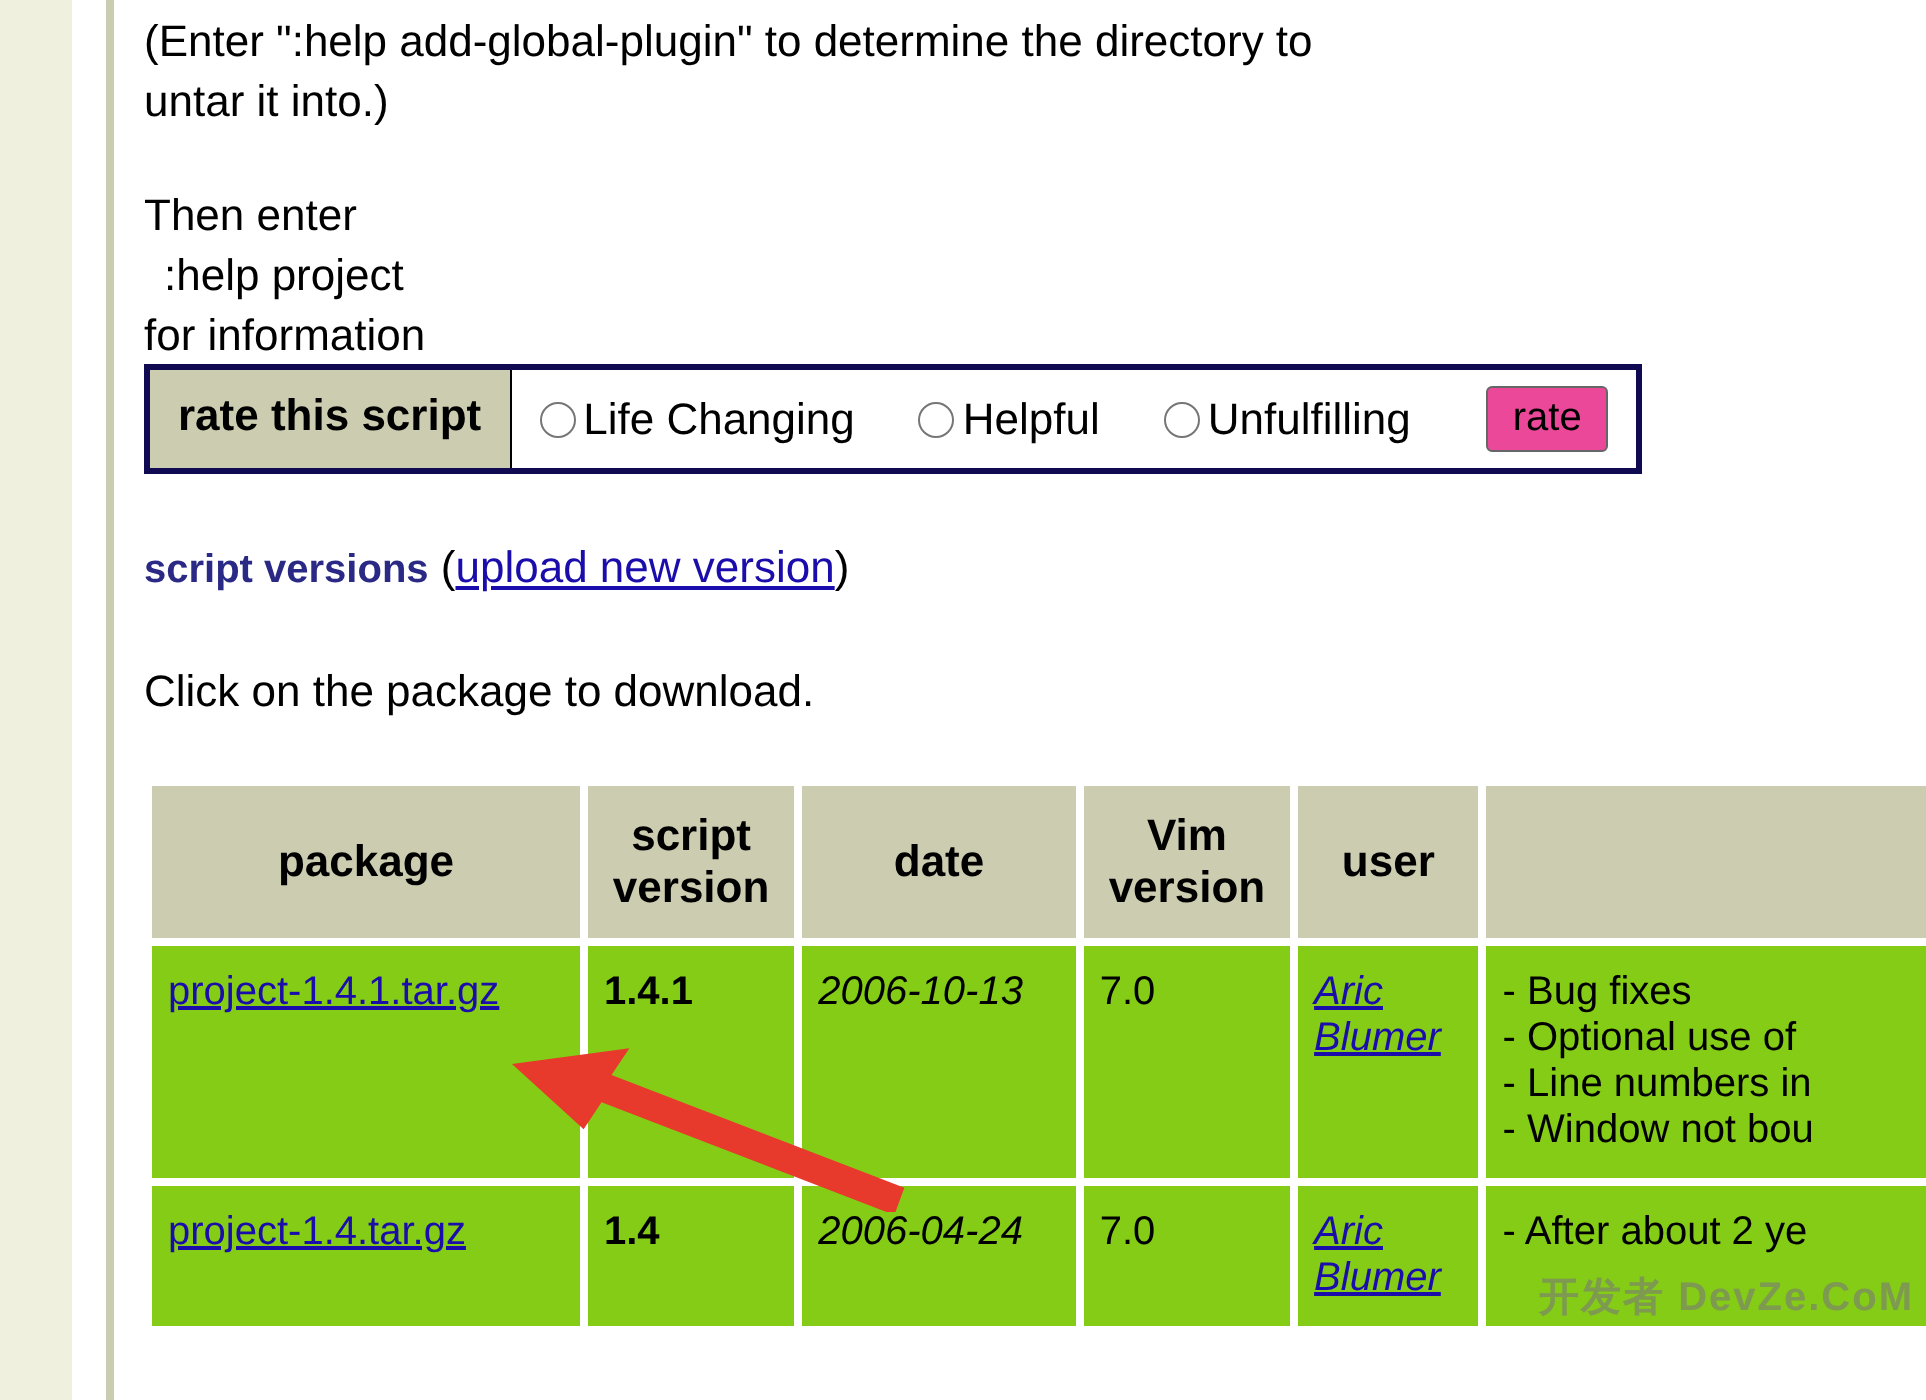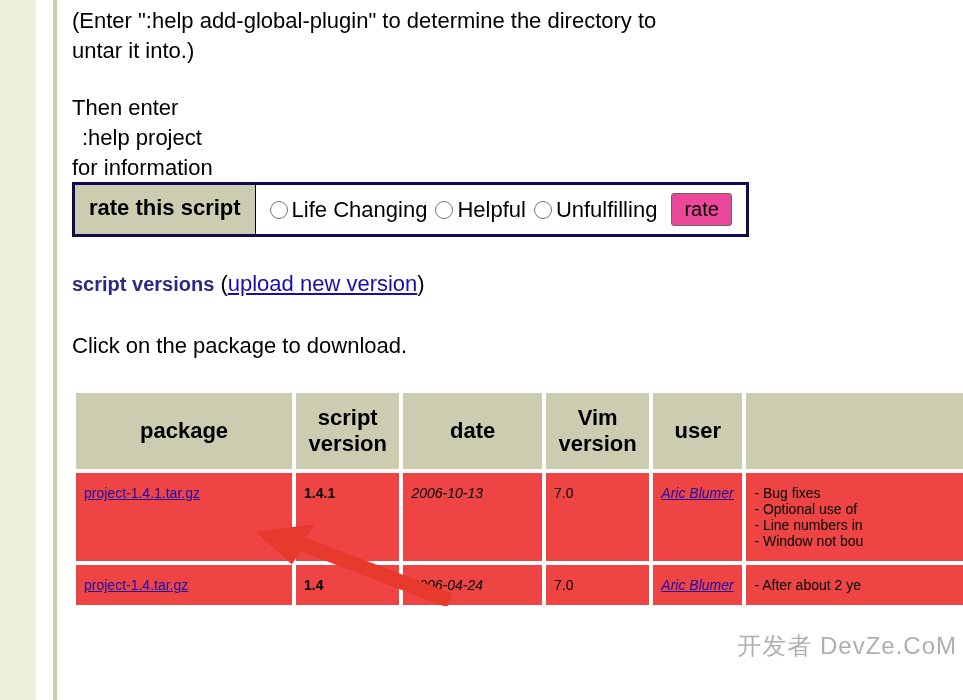--- a/index.html
+++ b/index.html
@@ -52,21 +52,21 @@
       background: #ccccb0;
       padding: 10px 14px;
       font-weight: 700;
       font-size: 22px;
       border-right: 1px solid #000;
     }
     .rate-options-cell {
       padding: 8px 14px;
       display: flex;
       align-items: center;
-      gap: 8px;
+      gap: 32px;
       font-size: 22px;
     }
     .rate-options-cell label {
       display: flex;
       align-items: center;
       gap: 4px;
     }
     .rate-options-cell input[type="radio"] {
       width: 18px;
       height: 18px;
@@ -104,23 +104,23 @@
     }
     table.downloads th {
       background: #ccccb0;
       font-weight: 700;
       padding: 12px 10px;
       font-size: 22px;
       text-align: center;
       vertical-align: middle;
     }
     table.downloads td {
-      background: #ef4444;
+      background: #84cc16;
       padding: 12px 8px;
-      font-size: 14px;
+      font-size: 20px;
       vertical-align: top;
     }
     .col-version { font-weight: 700; }
     .col-date { font-style: italic; }
     .user-link { font-style: italic; color: #1a0dab; }
     .release ul {
       list-style: none;
       padding: 0;
       margin: 0;
       white-space: nowrap;
@@ -134,24 +134,25 @@
       left: 250px;
       top: 516px;
       width: 220px;
       height: 90px;
       pointer-events: none;
     }
     .watermark {
       position: absolute;
       right: 6px;
       bottom: 38px;
-      font-size: 24px;
+      font-size: 20px;
       color: rgba(120,120,120,0.6);
       font-family: "Arial Black", Arial, sans-serif;
       letter-spacing: 1px;
+      font-weight: bold;
     }
   </style>
 </head>
 <body>
 
 <div class="sidebar-gap"></div>
 <div class="sidebar-line"></div>
 
 <div class="content">
 

